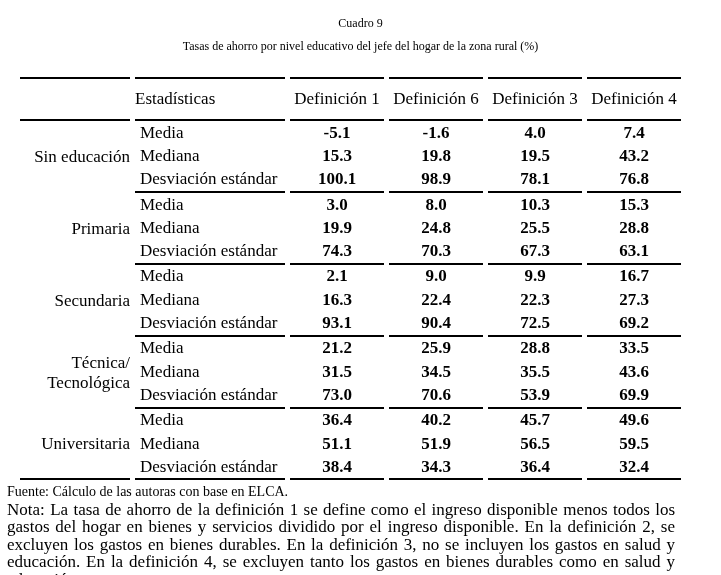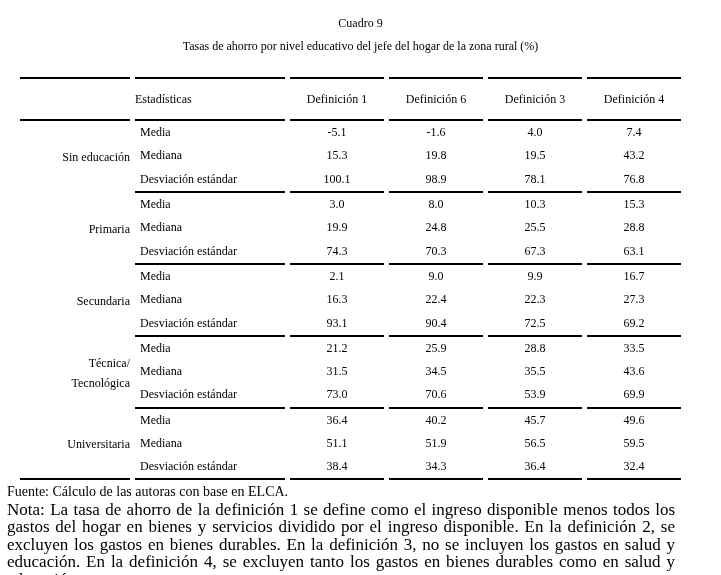--- a/index.html
+++ b/index.html
@@ -22,21 +22,21 @@
     text-align: center;
     font-size: 12px;
     line-height: 23px;
   }
   table.stats-table {
     margin: 19px 0 0 15px;
     width: 671px;
     table-layout: fixed;
     border-collapse: separate;
     border-spacing: 5px 0;
-    font-size: 12px;
+    font-size: 17px;
   }
   table.stats-table th {
     font-weight: normal;
     height: 40px;
     vertical-align: middle;
     padding: 0;
     border-top: 2px solid #000;
     border-bottom: 2px solid #000;
   }
   th.stat-h { text-align: left; padding-left: 5px; }
@@ -47,21 +47,21 @@
     vertical-align: middle;
   }
   td.glabel {
     padding-left: 10px;
     white-space: pre-line;
     line-height: 20px;
     vertical-align: middle;
     text-align: right;
   }
   td.stat { padding-left: 5px; text-align: left; }
-  td.num  { text-align: center; }
+  td.num  { text-align: center; font-weight: bold; }
   tr.group-end td { border-bottom: 2px solid #000; }
   td.bottom-edge { border-bottom: 2px solid #000; }
   .source {
     margin: 3px 0 0 7px;
     width: 668px;
     font-size: 14px;
     line-height: 17.5px;
   }
   .note {
     margin: 0 0 0 7px;

